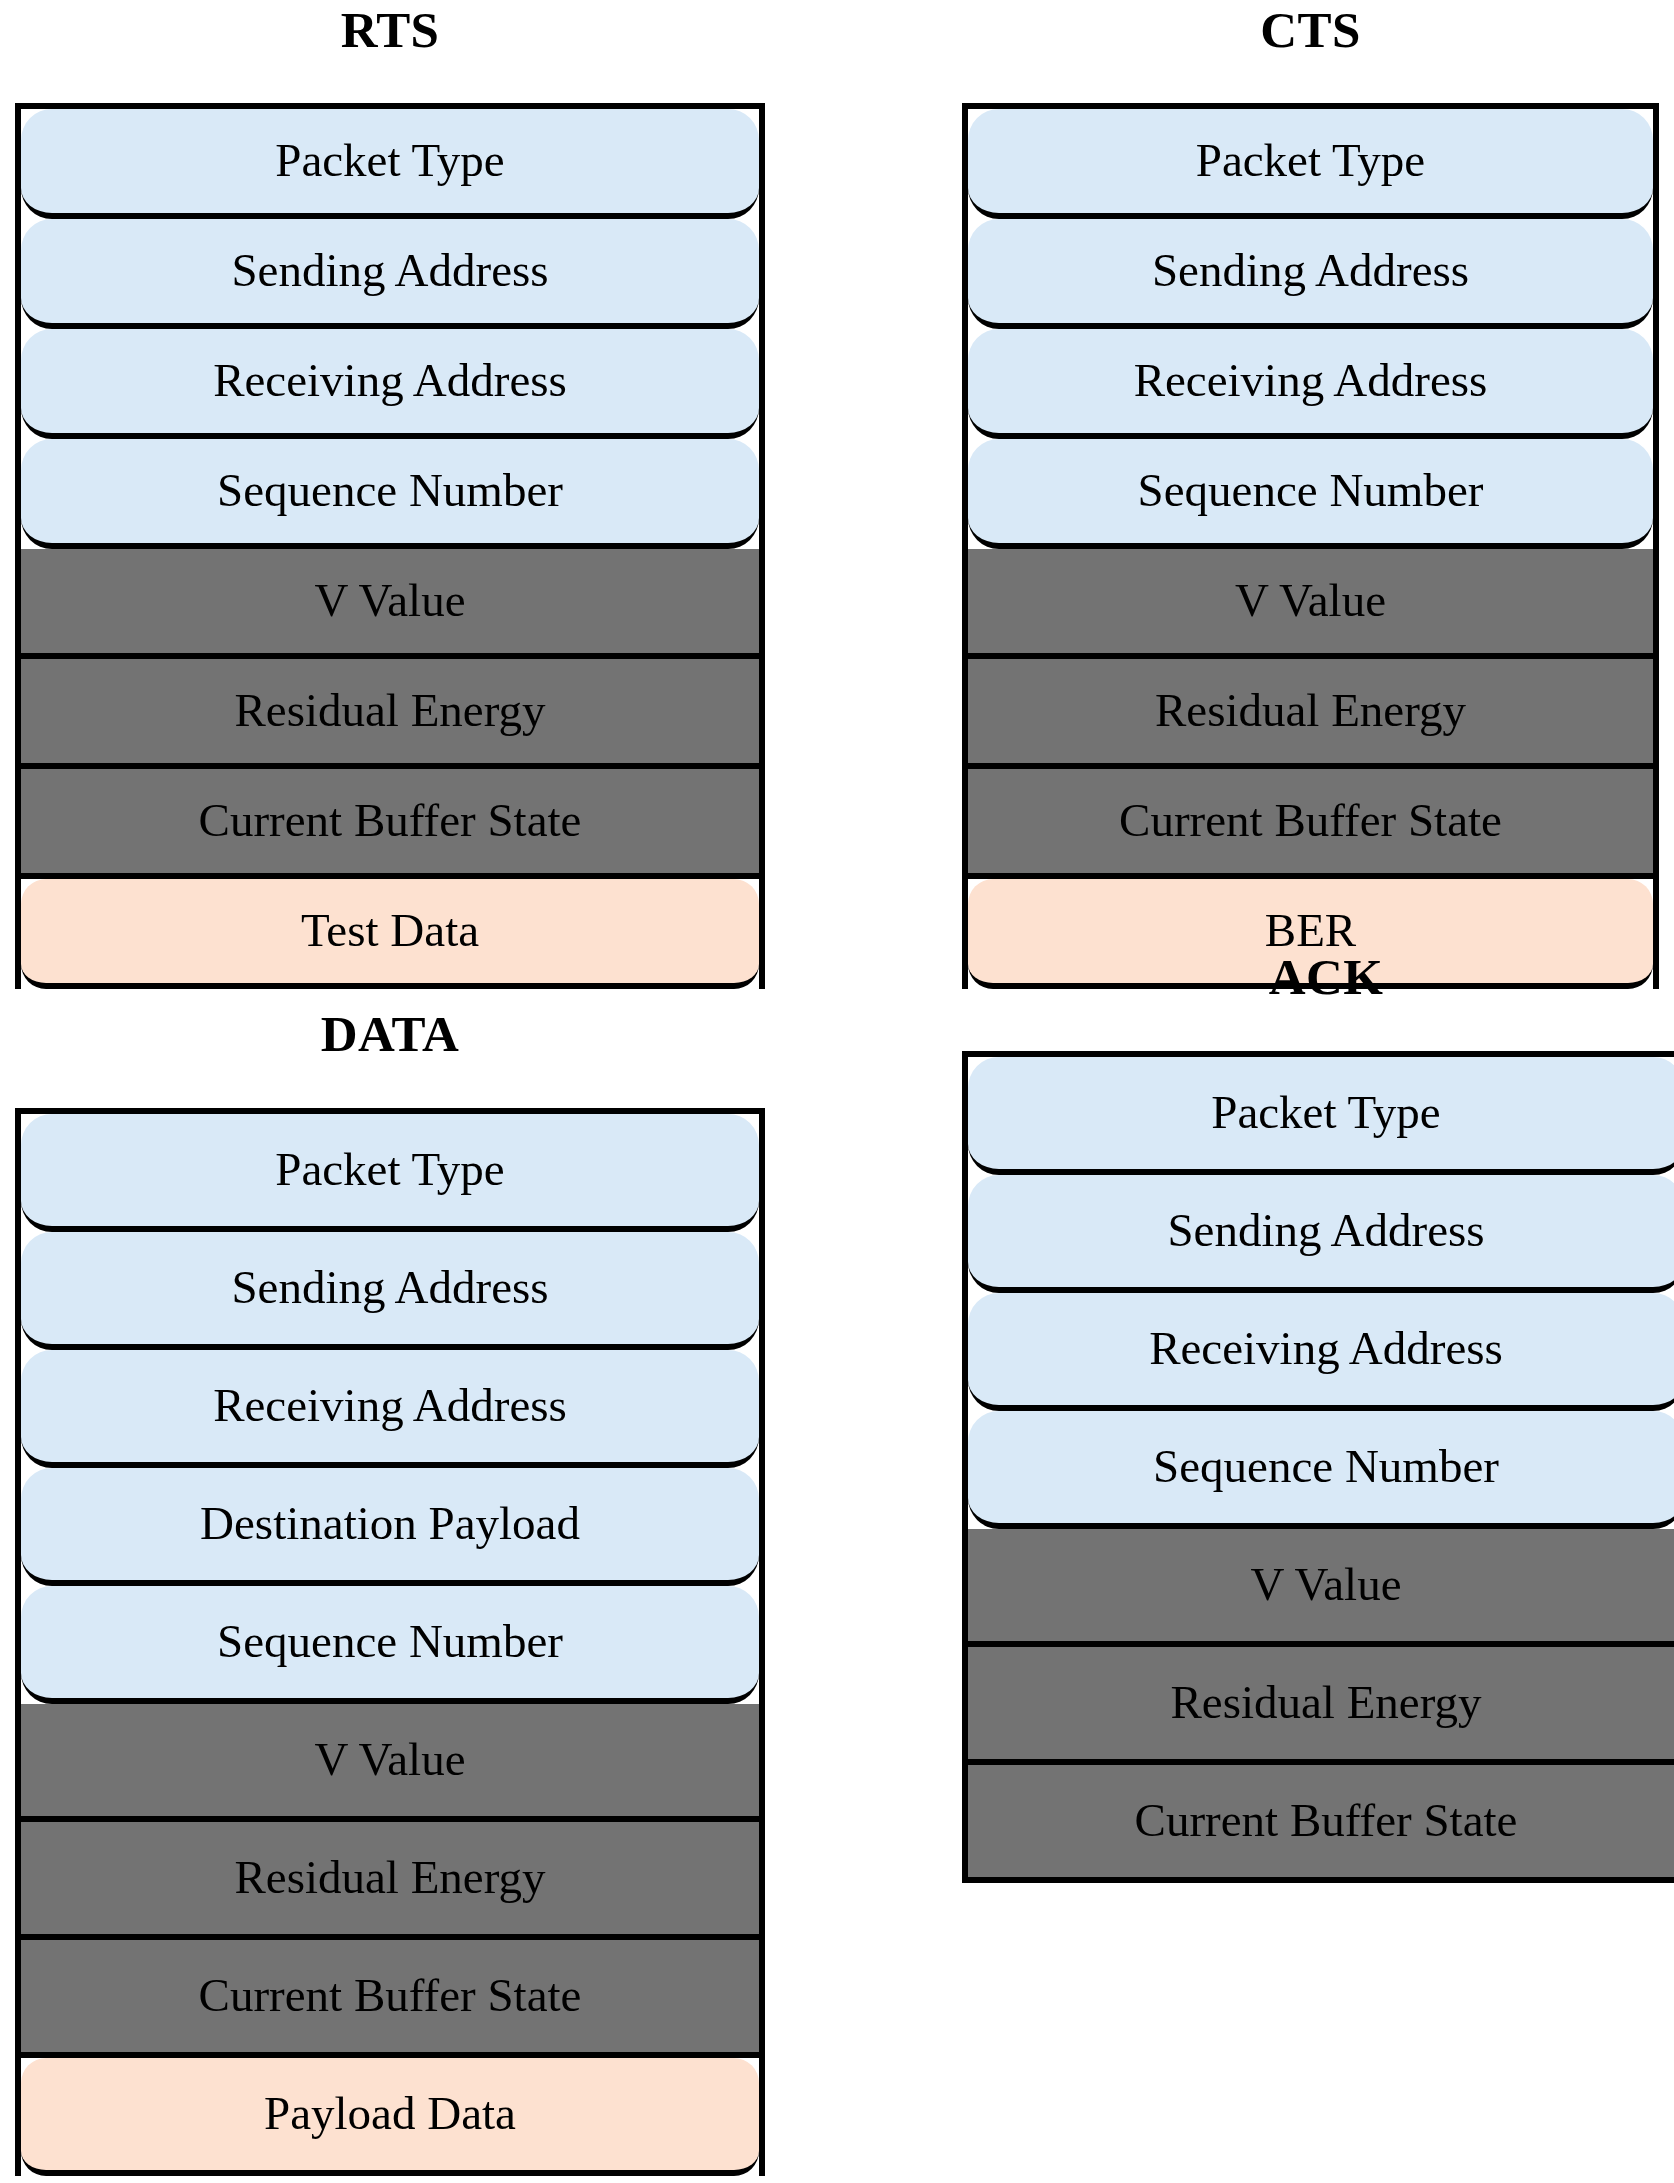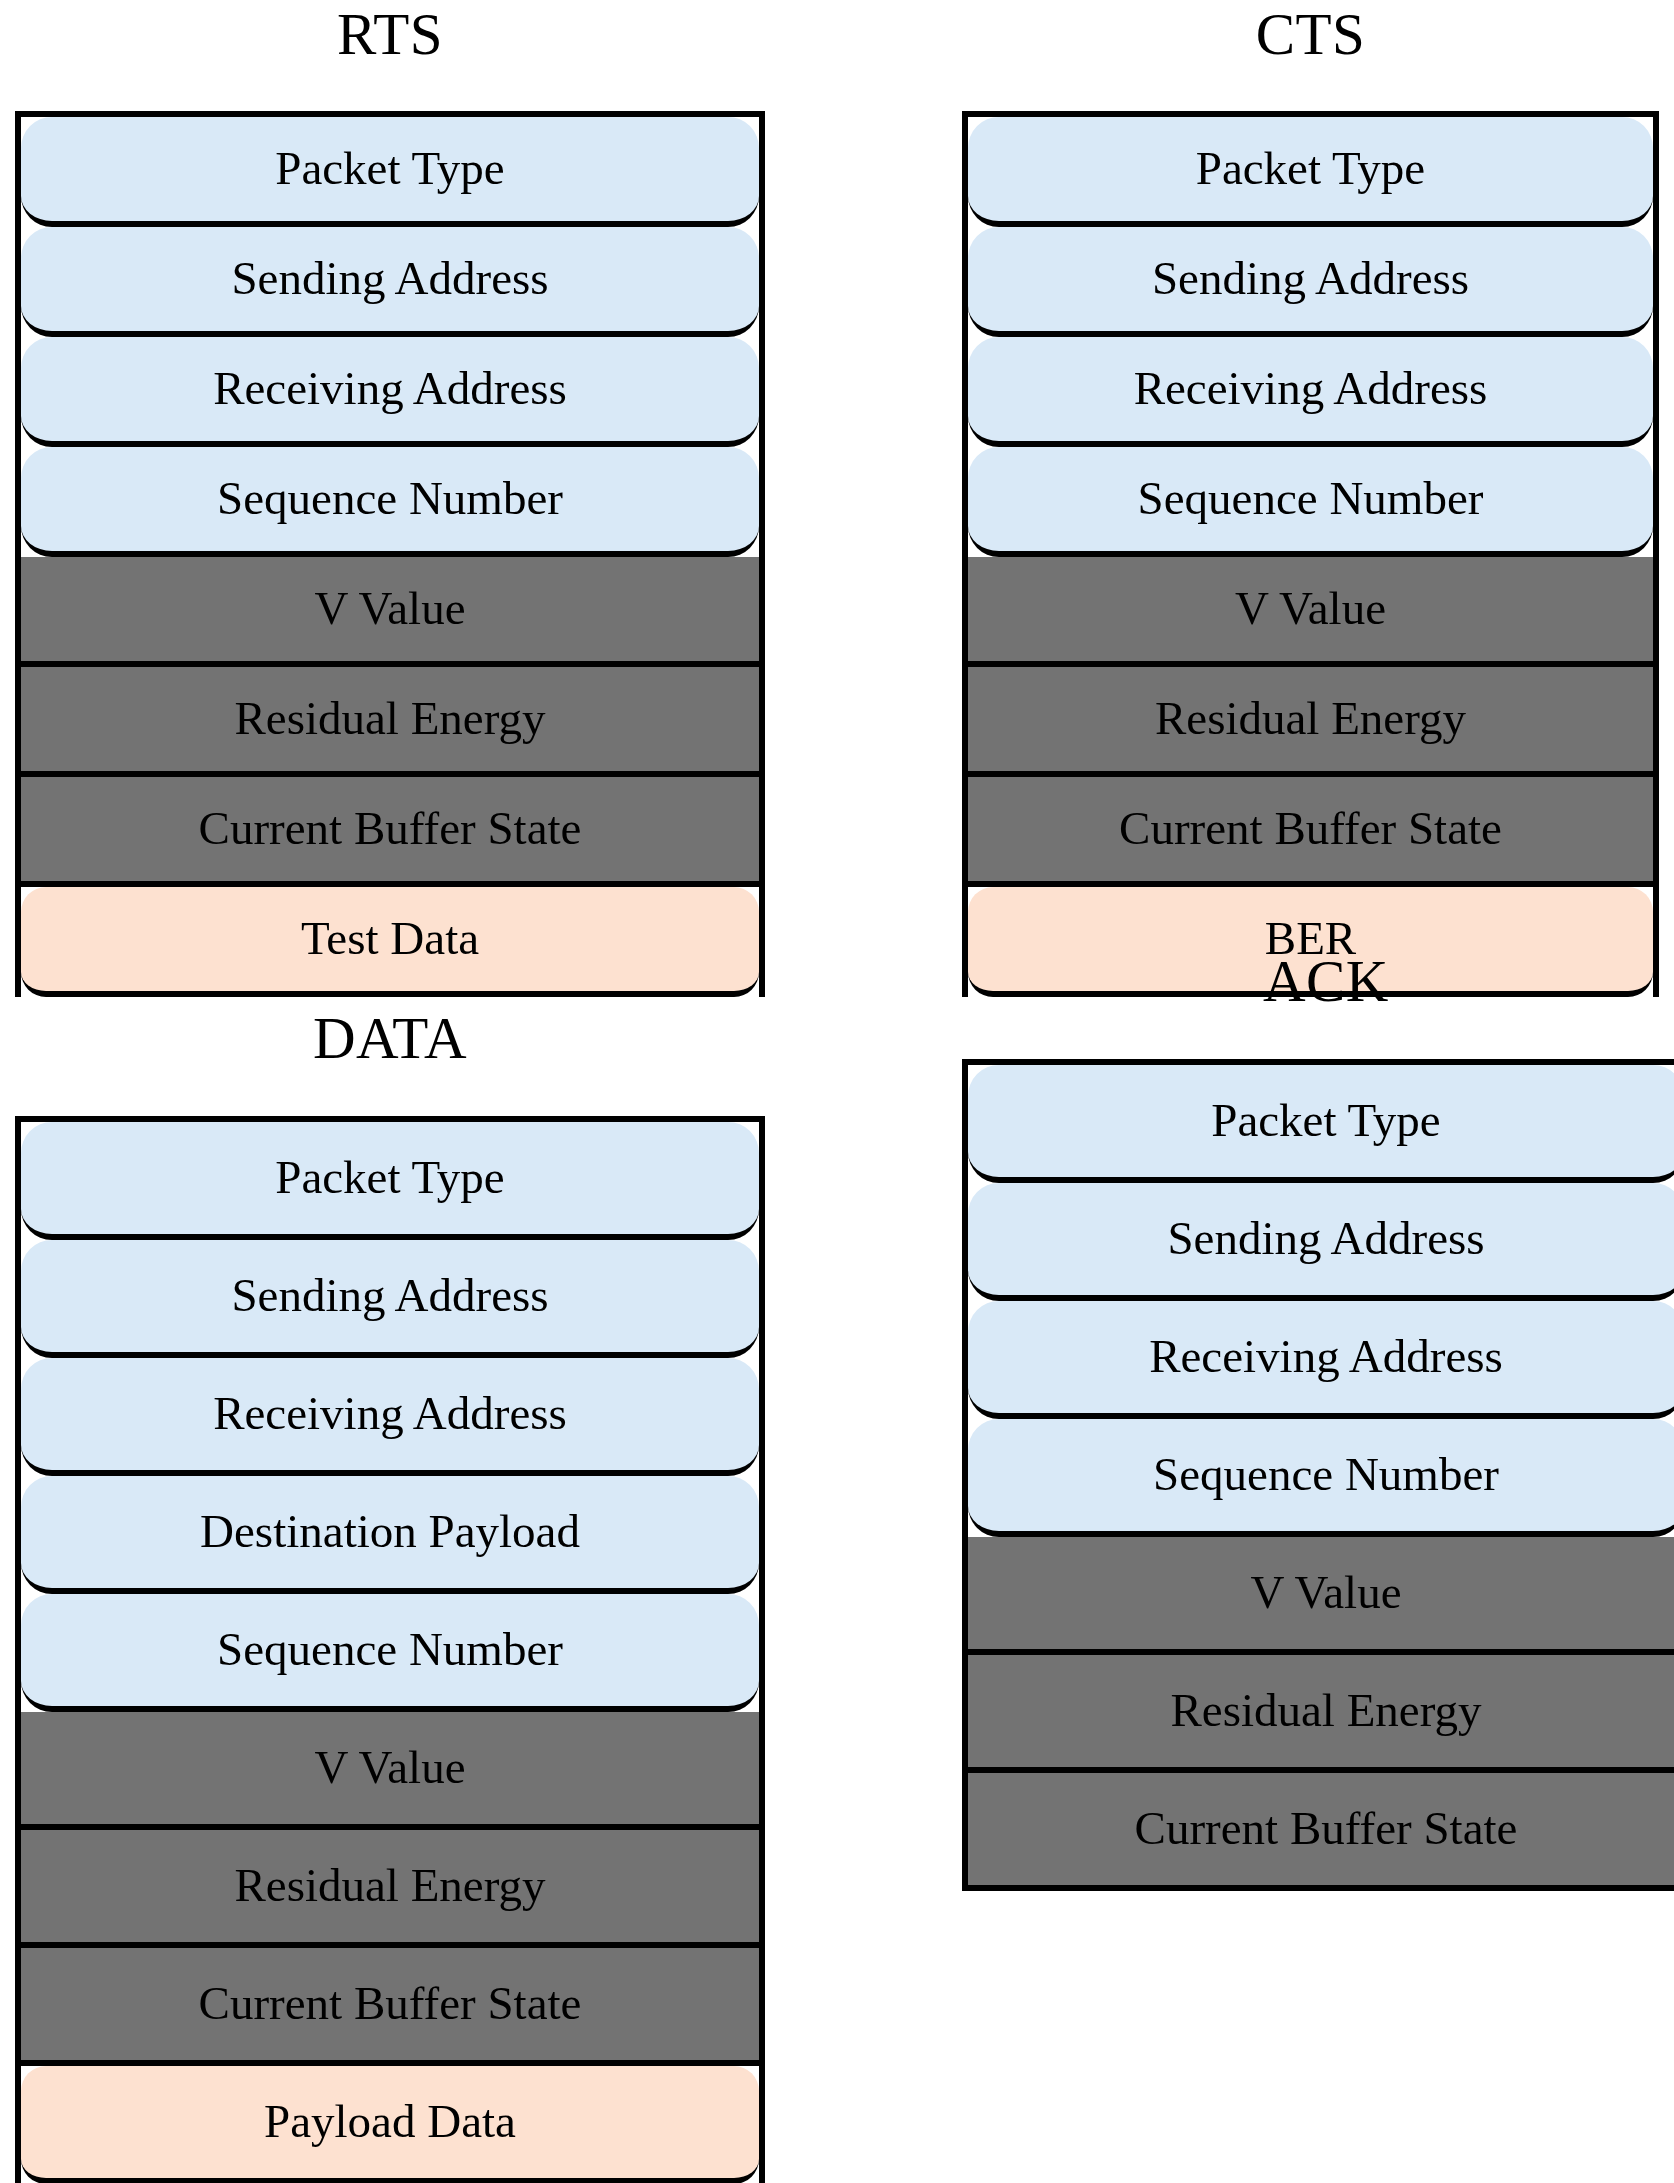--- a/index.html
+++ b/index.html
@@ -24,22 +24,22 @@
   }
 
   
   .panel {
     position: absolute;
     box-sizing: border-box;
   }
 
   .panel-title {
     font-family: "Liberation Serif", "DejaVu Serif", serif;
-    font-weight: normal;
-    font-size: 59px;
+    font-weight: bold;
+    font-size: 51px;
     line-height: 1;
     text-align: center;
     color: #000000;
     letter-spacing: 0.4px;
     white-space: nowrap;
   }
 
   .packet-table {
     box-sizing: border-box;
     border: 6px solid #000000;

